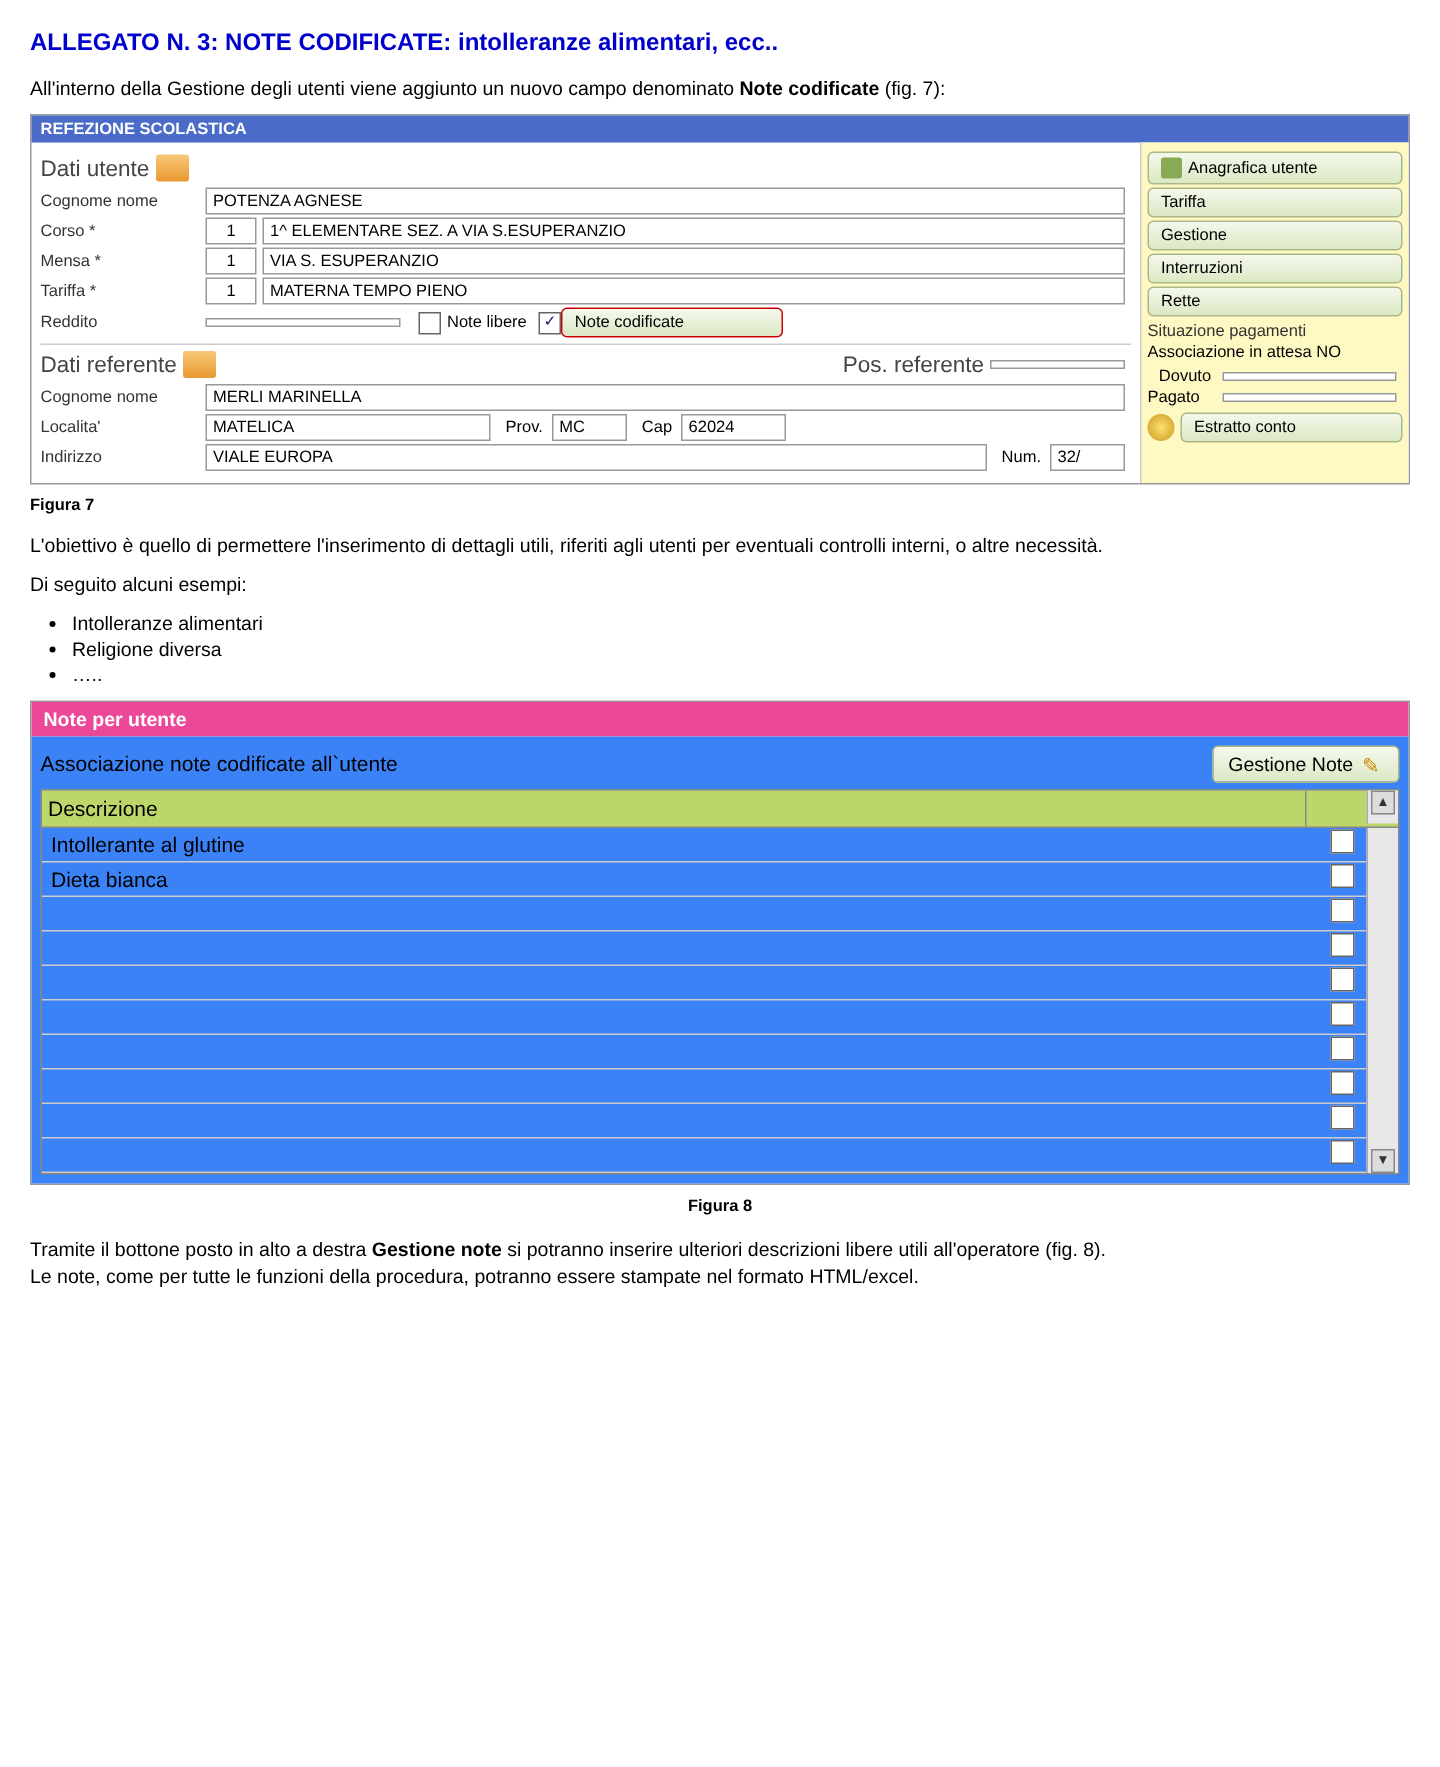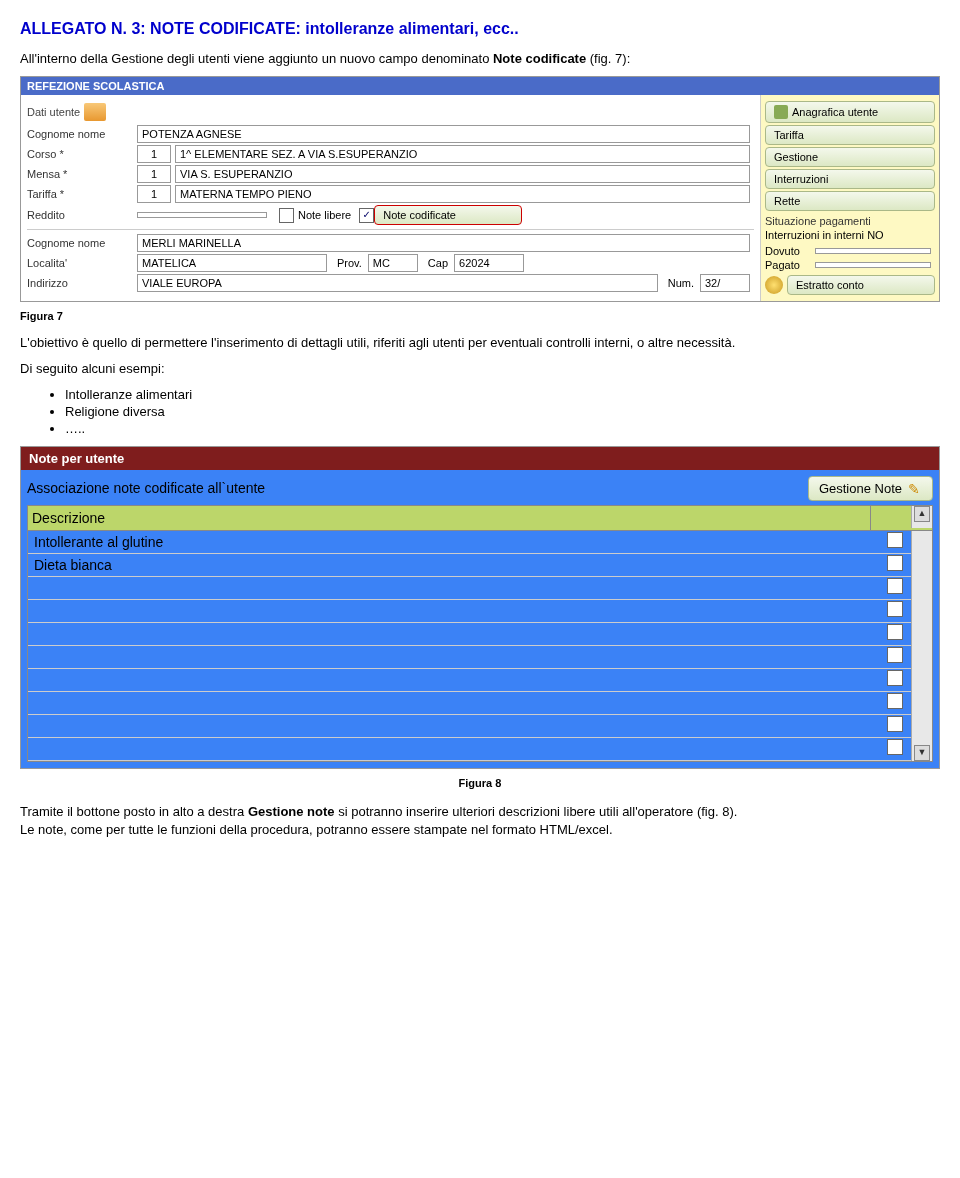--- a/index.html
+++ b/index.html
@@ -16,21 +16,21 @@
   .year-val { color: #008080; font-family: monospace; }
   .book-icon { width: 20px; height: 20px; background: #c06030; display: inline-block; border-radius: 2px; }
   .hdr-spacer { flex: 1; }
   .small-input { border: 1px solid #999; background: #fff; padding: 1px 4px; font-size: 11px; width: 50px; text-align: right; display: inline-block; }
   .tiny-btn { width: 18px; height: 18px; border: 1px solid #999; background: #eee; display: inline-block; margin-left: 2px; }
   
   .main-body { display: flex; }
   .left-panel { flex: 1; padding: 6px; }
   .right-panel { width: 170px; padding: 6px 4px; border-left: 1px solid #ccc; background: #fef9c3; }
   
-  .section-title { font-size: 11px; color: #444; margin: 2px 0 4px 0; display: flex; align-items: center; gap: 4px; }
+  .section-title { font-size: 15px; color: #444; margin: 2px 0 4px 0; display: flex; align-items: center; gap: 4px; }
   .people-icon { width: 22px; height: 18px; background: linear-gradient(#f8c878,#e89830); display: inline-block; border-radius: 2px; }
   
   .form-row { display: flex; align-items: center; margin: 2px 0; }
   .form-label { width: 110px; font-size: 11px; color: #333; }
   .form-input { border: 1px solid #999; background: #fff; padding: 2px 4px; font-size: 11px; flex: 1; margin-right: 4px; }
   .form-input.narrow { flex: 0 0 24px; width: 24px; text-align: center; }
   .form-input.med { flex: 0 0 180px; }
   .form-input.sm { flex: 0 0 40px; }
   .checkbox-inline { display: inline-flex; align-items: center; gap: 4px; font-size: 11px; margin: 0 8px; }
   .cb { width: 13px; height: 13px; border: 1px solid #666; background: #fff; display: inline-block; }
@@ -42,24 +42,24 @@
   .right-list .btn-pill { width: 100%; box-sizing: border-box; }
   .mini-icon { width: 14px; height: 14px; background: #88aa55; display: inline-block; border-radius: 2px; }
   
   .sep { height: 1px; background: #ccc; margin: 4px 0; }
   .status-label { font-size: 11px; color: #333; margin: 4px 0 2px; }
   .bottom-row { display: flex; align-items: center; gap: 4px; margin-top: 4px; }
   .coin-icon { width: 18px; height: 18px; background: radial-gradient(#ffe070,#c89820); border-radius: 50%; display: inline-block; }
   
   .caption { font-size: 11px; font-weight: bold; margin: 6px 0 12px; }
   .bullet-list { margin: 8px 0 10px 28px; padding: 0; list-style: disc; }
-  .bullet-list li { font-size: 13px; margin: 2px 17px; }
+  .bullet-list li { font-size: 13px; margin: 2px 0; }
   
   .note-window { border: 1px solid #999; margin: 8px 0; }
-  .note-title { background: #7f1d1d; color: #fff; font-size: 13px; font-weight: bold; padding: 4px 8px; }
+  .note-title { background: #ec4899; color: #fff; font-size: 13px; font-weight: bold; padding: 4px 8px; }
   .note-body { background: #3b82f6; padding: 6px; }
   .note-header { display: flex; justify-content: space-between; align-items: center; margin-bottom: 4px; }
   .note-assoc { font-size: 14px; }
   .gestione-btn { background: linear-gradient(#f4f8ec, #dce8c4); border: 1px solid #aab888; border-radius: 4px; padding: 4px 10px; font-size: 13px; display: inline-flex; align-items: center; gap: 6px; cursor: pointer; }
   .pencil-icon { width: 14px; height: 14px; display: inline-block; }
   .pencil-icon::before { content: '✎'; color: #c80; font-size: 14px; }
   
   .grid { border: 1px solid #888; }
   .grid-head-row { display: flex; background: #bcd66a; border-bottom: 1px solid #888; }
   .grid-head-cell { flex: 1; text-align: left; font-size: 14px; padding: 4px; border-right: 1px solid #888; }
@@ -124,20 +124,27 @@
           <span class="cb"></span>
           <span>Note libere</span>
         </span>
         <span class="cb checked"></span>
         <span class="btn-pill outlined">
           <span>Note codificate</span>
         </span>
       </div>
 
       <div class="sep"></div>
+      <div class="section-title">
+        <span>Dati referente</span>
+        <span class="people-icon"></span>
+        <span class="hdr-spacer"></span>
+        <span>Pos. referente</span>
+        <span class="form-input" style="flex:0 0 80px;"></span>
+      </div>
 
       <div class="form-row">
         <span class="form-label">Cognome nome</span>
         <span class="form-input">MERLI MARINELLA</span>
       </div>
       <div class="form-row">
         <span class="form-label">Localita'</span>
         <span class="form-input med">MATELICA</span>
         <span style="font-size:11px;margin:0 6px;">Prov.</span>
         <span class="form-input sm">MC</span>
@@ -166,25 +173,25 @@
           </span>
         <span class="btn-pill">
             <span>Interruzioni</span>
           </span>
         <span class="btn-pill">
             <span>Rette</span>
           </span>
       </div>
       <div class="status-label">Situazione pagamenti</div>
       <div style="font-size:11px;">
-        <span>Interruzioni in interni</span>
+        <span>Associazione in attesa</span>
         <span>NO</span>
       </div>
       <div class="form-row" style="margin-top:4px;">
-        <span style="font-size:11px;width:50px;">Dovuto</span>
+        <span style="font-size:11px;width:50px;text-align:center;">Dovuto</span>
         <span class="form-input" style="flex:1;"></span>
       </div>
       <div class="form-row">
         <span style="font-size:11px;width:50px;">Pagato</span>
         <span class="form-input" style="flex:1;"></span>
       </div>
       <div class="bottom-row">
         <span class="coin-icon"></span>
         <span class="btn-pill" style="min-width:auto;flex:1;">
             <span>Estratto conto</span>

